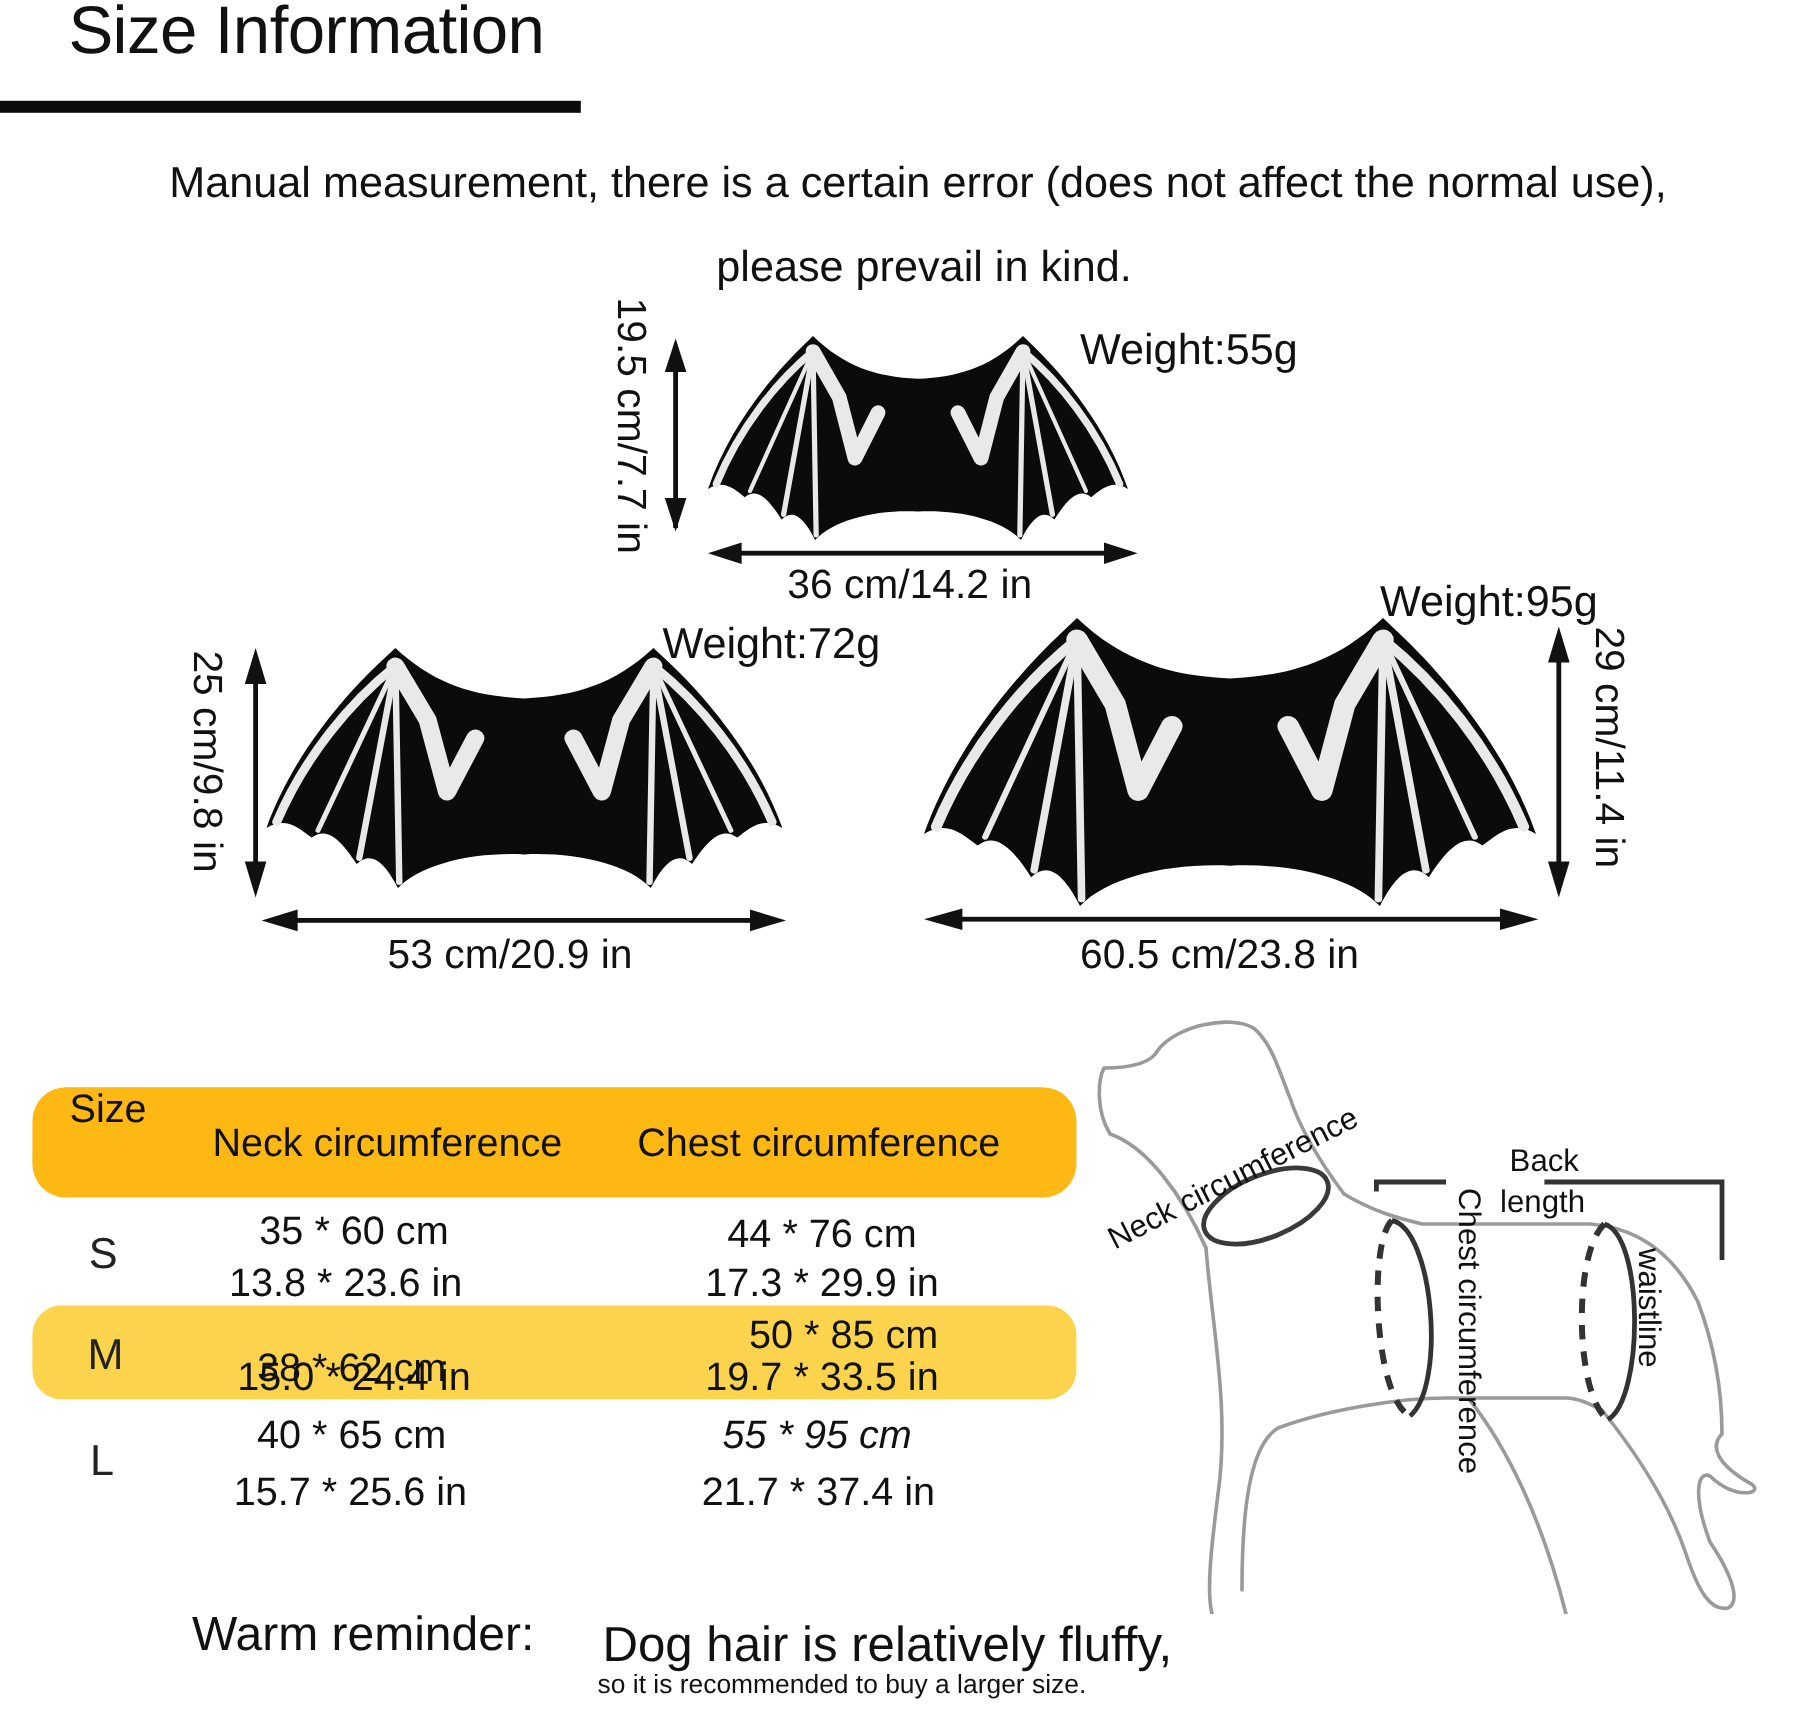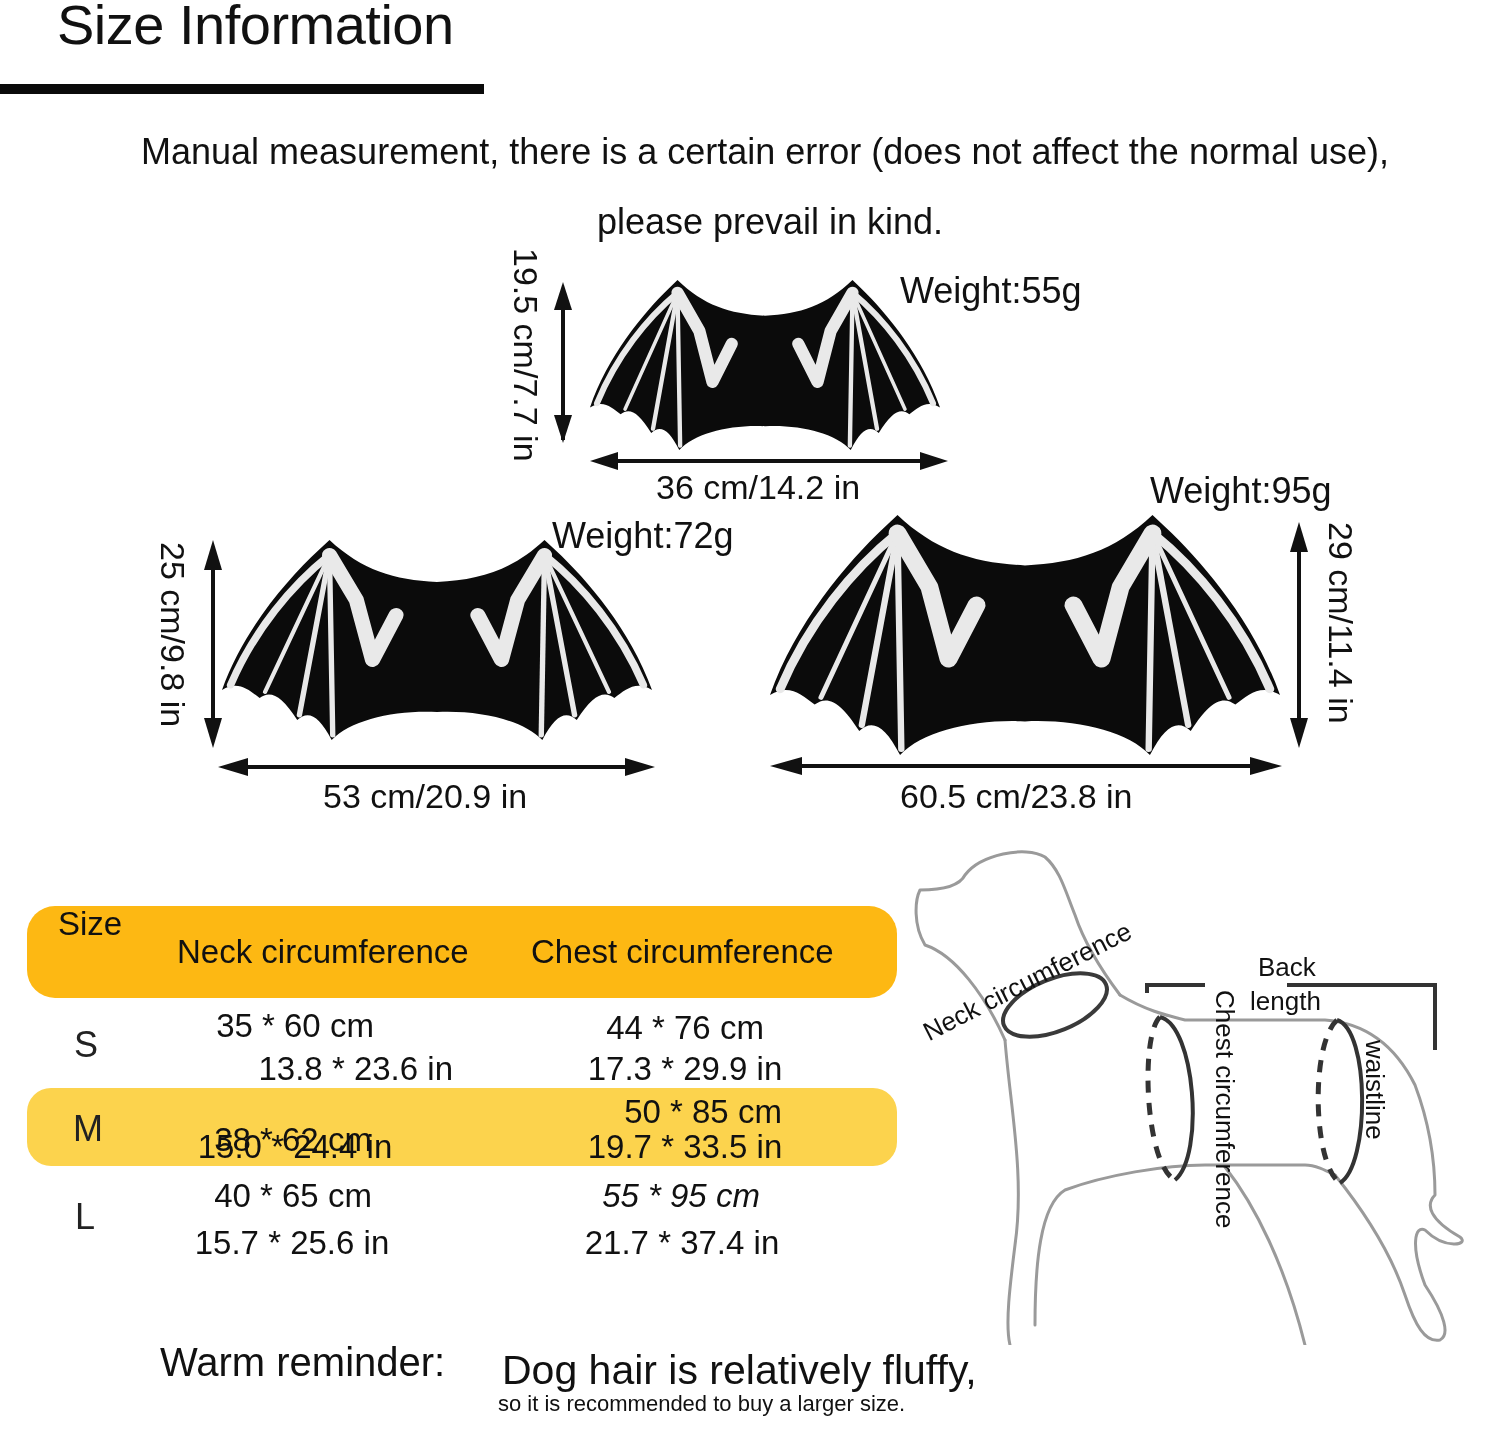--- a/index.html
+++ b/index.html
@@ -95,40 +95,40 @@
 <div class="abs arrow-h" style="left:235px; top:765px; width:400px;"></div>
 <div class="abs" style="left:218px; top:758px; width:0;height:0;border-top:9px solid transparent;border-bottom:9px solid transparent;border-right:30px solid #111;"></div>
 <div class="abs" style="left:625px; top:758px; width:0;height:0;border-top:9px solid transparent;border-bottom:9px solid transparent;border-left:30px solid #111;"></div>
 <div class="abs dim" style="left:323px; top:777px;">53 cm/20.9 in</div>
 
 <div class="abs wing" style="left:770px; top:515px;">
   <svg width="510" height="240" viewBox="0 0 400 200" preserveAspectRatio="none">
       <use href="#batwing"></use>
     </svg>
 </div>
-<div class="abs weight" style="left:1150px; top:470px;text-align:right;">Weight:95g</div>
+<div class="abs weight" style="left:1150px; top:480px;text-align:right;">Weight:95g</div>
 <div class="abs arrow-v" style="left:1297px; top:545px; height:185px;"></div>
 <div class="abs" style="left:1290px; top:522px; width:0;height:0;border-left:9px solid transparent;border-right:9px solid transparent;border-bottom:30px solid #111;"></div>
 <div class="abs" style="left:1290px; top:718px; width:0;height:0;border-left:9px solid transparent;border-right:9px solid transparent;border-top:30px solid #111;"></div>
 <div class="abs dim vtext" style="left:1360px; top:522px; transform:rotate(90deg);">29 cm/11.4 in</div>
 <div class="abs arrow-h" style="left:790px; top:764px; width:470px;"></div>
 <div class="abs" style="left:770px; top:757px; width:0;height:0;border-top:9px solid transparent;border-bottom:9px solid transparent;border-right:32px solid #111;"></div>
 <div class="abs" style="left:1250px; top:757px; width:0;height:0;border-top:9px solid transparent;border-bottom:9px solid transparent;border-left:32px solid #111;"></div>
 <div class="abs dim" style="left:900px; top:777px;">60.5 cm/23.8 in</div>
 
 <div class="abs tbl-head"></div>
 <div class="abs tbl-mrow"></div>
 
 <div class="abs th" style="left:58px; top:905px;text-align:right;">Size</div>
 <div class="abs th" style="left:177px; top:933px;">Neck circumference</div>
 <div class="abs th" style="left:531px; top:933px;">Chest circumference</div>
 
 <div class="abs size-lbl" style="left:74px; top:1024px;">S</div>
 <div class="abs td" style="left:150px; width:290px; top:1007px;">35 * 60 cm</div>
-<div class="abs td" style="left:153px; width:300px; top:1050px;text-align:right;">13.8 * 23.6 in</div>
+<div class="abs td" style="left:138px; width:300px; top:1050px;">13.8 * 23.6 in</div>
 <div class="abs td" style="left:540px; width:290px; top:1009px;">44 * 76 cm</div>
 <div class="abs td" style="left:535px; width:300px; top:1050px;">17.3 * 29.9 in</div>
 
 <div class="abs size-lbl" style="left:73px; top:1108px;">M</div>
 <div class="abs td" style="left:148px; width:290px; top:1093px;margin-top:28px;">38 * 62 cm</div>
 <div class="abs td" style="left:145px; width:300px; top:1128px;">15.0 * 24.4 in</div>
 <div class="abs td" style="left:558px; width:290px; top:1093px;">50 * 85 cm</div>
 <div class="abs td" style="left:535px; width:300px; top:1128px;">19.7 * 33.5 in</div>
 
 <div class="abs size-lbl" style="left:75px; top:1196px;">L</div>

